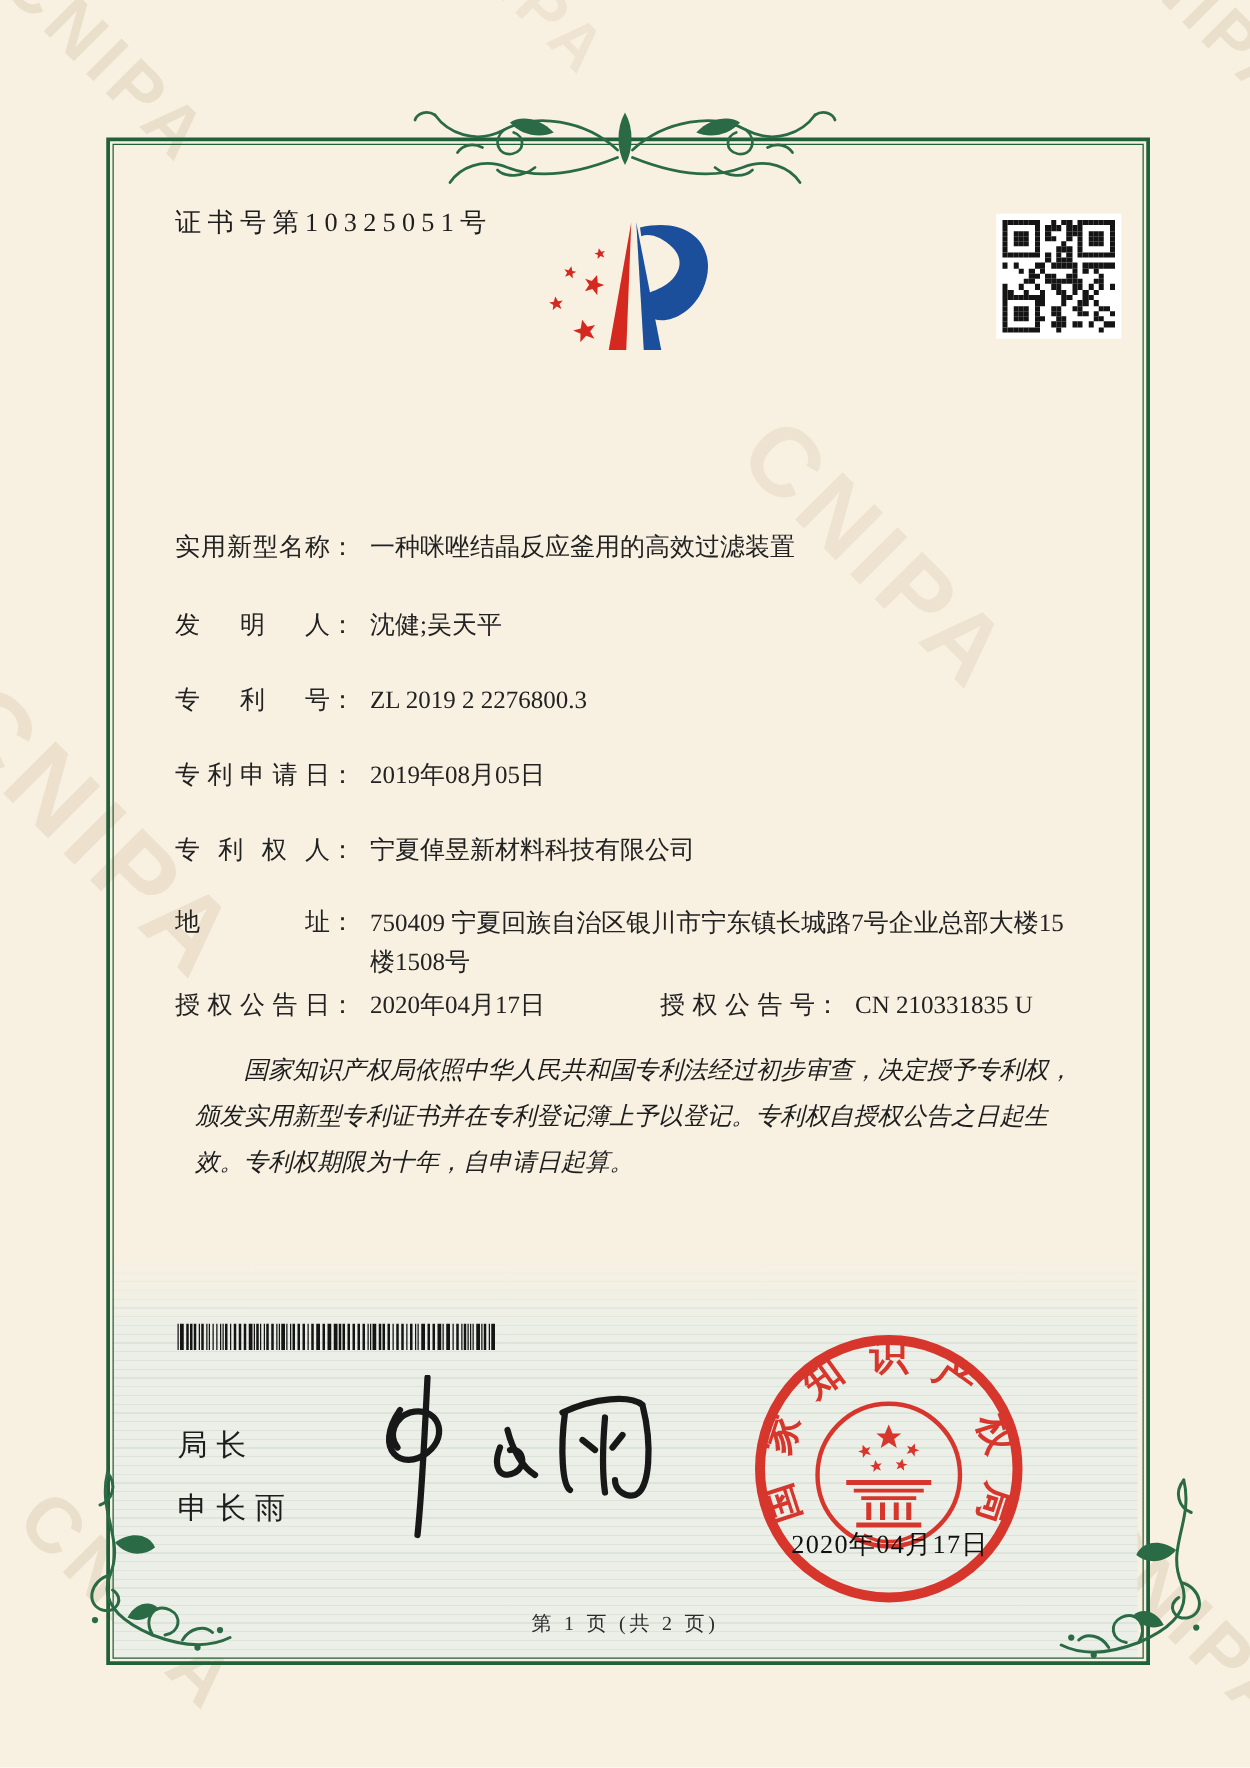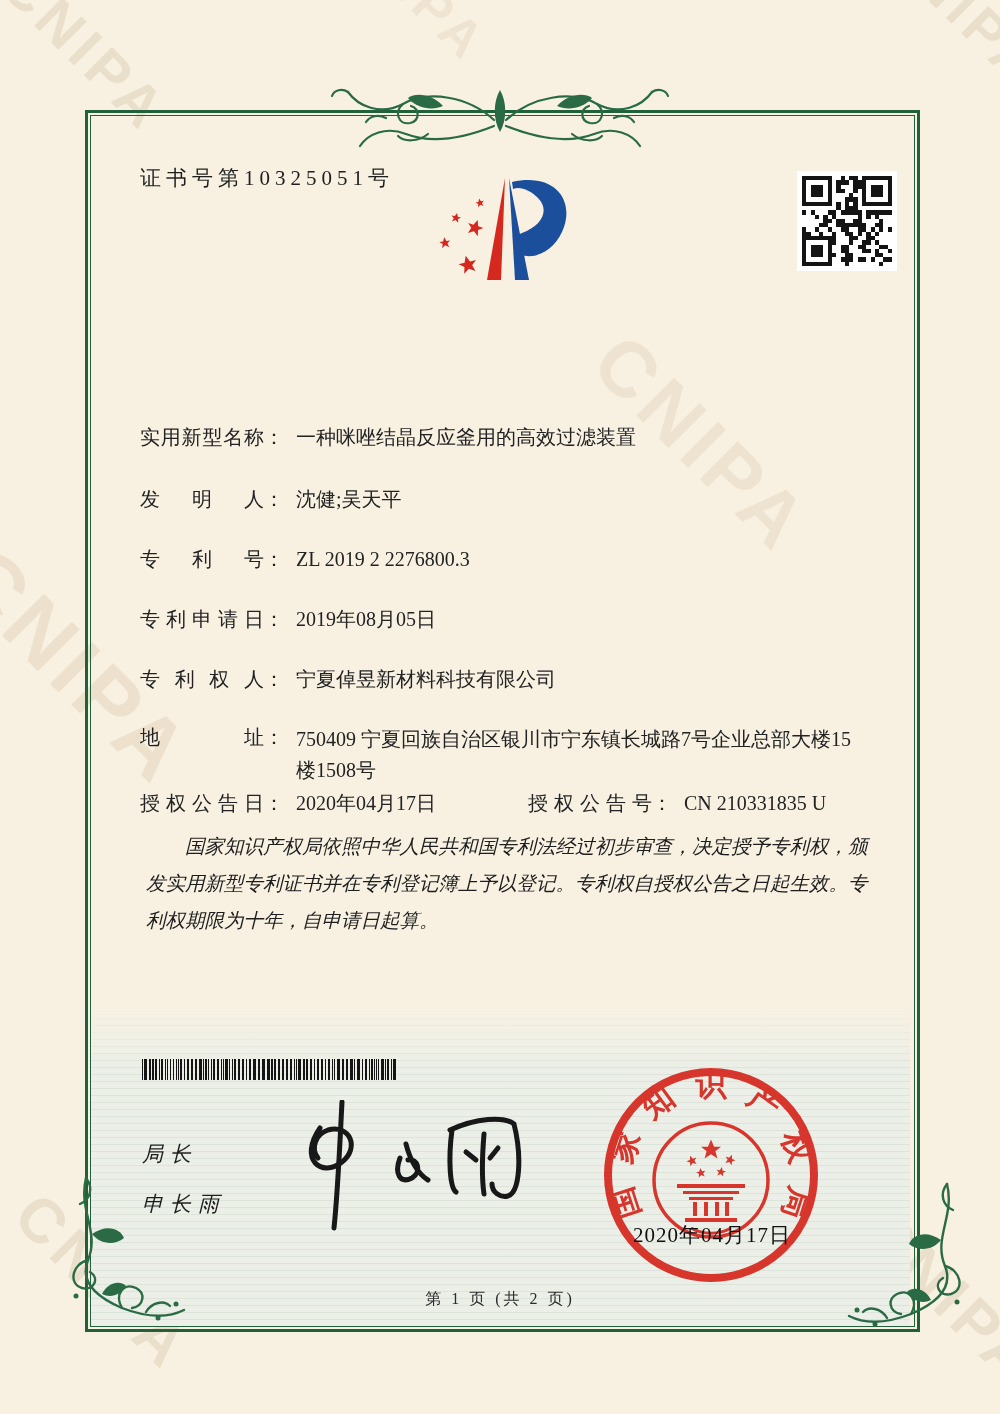--- a/index.html
+++ b/index.html
@@ -60,27 +60,27 @@
   .flabel { display:inline-block; width:124px; text-align:justify; text-align-last:justify; }
   .fcolon { display:inline-block; }
   .fvalue { padding-left:12px; }
   .frow.addr { white-space:normal; }
   .addr .fvalue { display:inline-block; width:556px; vertical-align:top; line-height:31px; }
   .gpair { display:inline-block; width:388px; white-space:nowrap; }
   .gpair.g2 { width:auto; }
 
   .paras { left:138px; top:820px; width:744px; font-size:19.5px; line-height:37px;
     font-style:italic; color:#1d1d1d; }
-  .paras p { margin:8px; text-indent:2em; }
+  .paras p { margin:18px; text-indent:2em; }
 
   .barcode { left:142px; top:1059px; width:262px; height:21px; display:flex; align-items:stretch; }
   .bc { background:#151515; height:100%; flex:none; }
 
   .signer-title, .signer-name { left:142px; font-family:"Liberation Sans","DejaVu Sans",sans-serif;
-    font-size:21px; letter-spacing:7px; color:#1c1c1c;font-style:italic; }
+    font-size:24px; letter-spacing:7px; color:#1c1c1c; }
   .signer-title { top:1140px; } .signer-name { top:1190px; }
 
   .sig { left:280px; top:1100px; }
 
   .seal { left:598px; top:1062px; mix-blend-mode:multiply; }
   .seal-date { left:610px; top:1221px; width:204px; text-align:center; font-size:21px;
     color:#101010; z-index:5; letter-spacing:1px; }
 
   .page-info { left:0; right:0; top:1289px; text-align:center; font-size:16px;
     letter-spacing:3px; color:#2b2b2b; }

